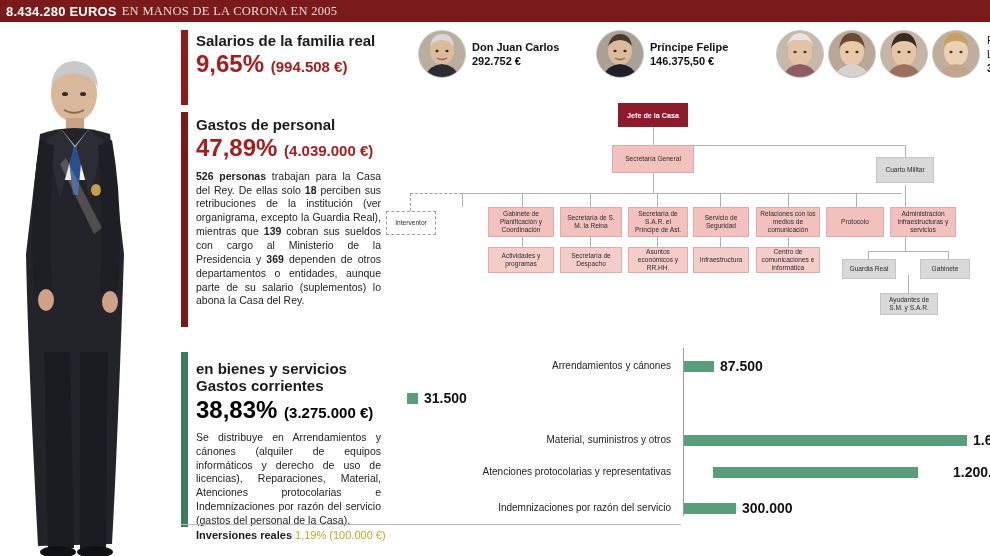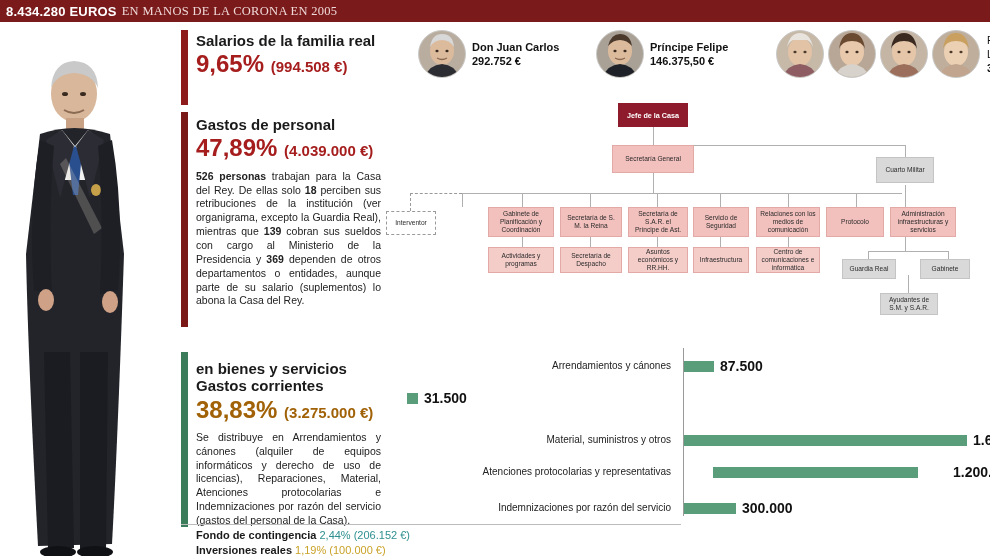--- a/index.html
+++ b/index.html
@@ -19,21 +19,21 @@
   .rail-red{left:181px;top:30px;height:75px;background:#8e1b1b;}
   .rail-dark{left:181px;top:112px;height:215px;background:#7a1717;}
   .rail-green{left:181px;top:352px;height:175px;background:#3b7d5a;}
 
   
   .sec{position:absolute;left:196px;width:185px;}
   .sec h3{margin:0;font-size:15px;color:#1a1a1a;font-weight:bold;line-height:1.15;}
   .big{font-size:24px;font-weight:bold;line-height:1.1;margin-top:2px;}
   .big .eur{font-size:15px;font-weight:bold;}
   .red{color:#a61d1d;}
-  .green{color:#a16207;}
+  .green{color:#000000;}
   .sec p{font-size:10.5px;line-height:1.32;color:#222;margin:8px 0 0 0;text-align:justify;}
   .sec p b{font-weight:bold;}
 
   
   .people{position:absolute;left:418px;top:30px;width:560px;height:54px;}
   .person{position:absolute;top:0;display:flex;align-items:center;}
   .avatar{width:46px;height:46px;border-radius:50%;overflow:hidden;border:1px solid #c9c9c9;background:#cfc4b6;position:relative;}
   .pname{font-size:11px;font-weight:bold;color:#111;line-height:1.25;margin-left:6px;text-align:right;}
   .pval{font-size:11px;font-weight:bold;color:#111;}
   .pnote{font-size:10.5px;color:#111;line-height:1.3;}
@@ -315,20 +315,16 @@
   <div class="brow" style="top:148px;">
     <div class="blabel">Indemnizaciones por razón del servicio</div>
     <div class="bar" style="width:52px;"></div>
     <div class="bval">300.000</div>
   </div>
 </div>
 
 <div class="hr-top"></div>
 <div class="bottom">
   <div>
-    <b>Fondo de contingencia</b>
-    <span class="c-teal">2,44% (206.152 €)</span>
-  </div>
-  <div>
     <b>Inversiones reales</b>
     <span class="c-yellow">1,19% (100.000 €)</span>
   </div>
 </div>
 
 </body></html>

